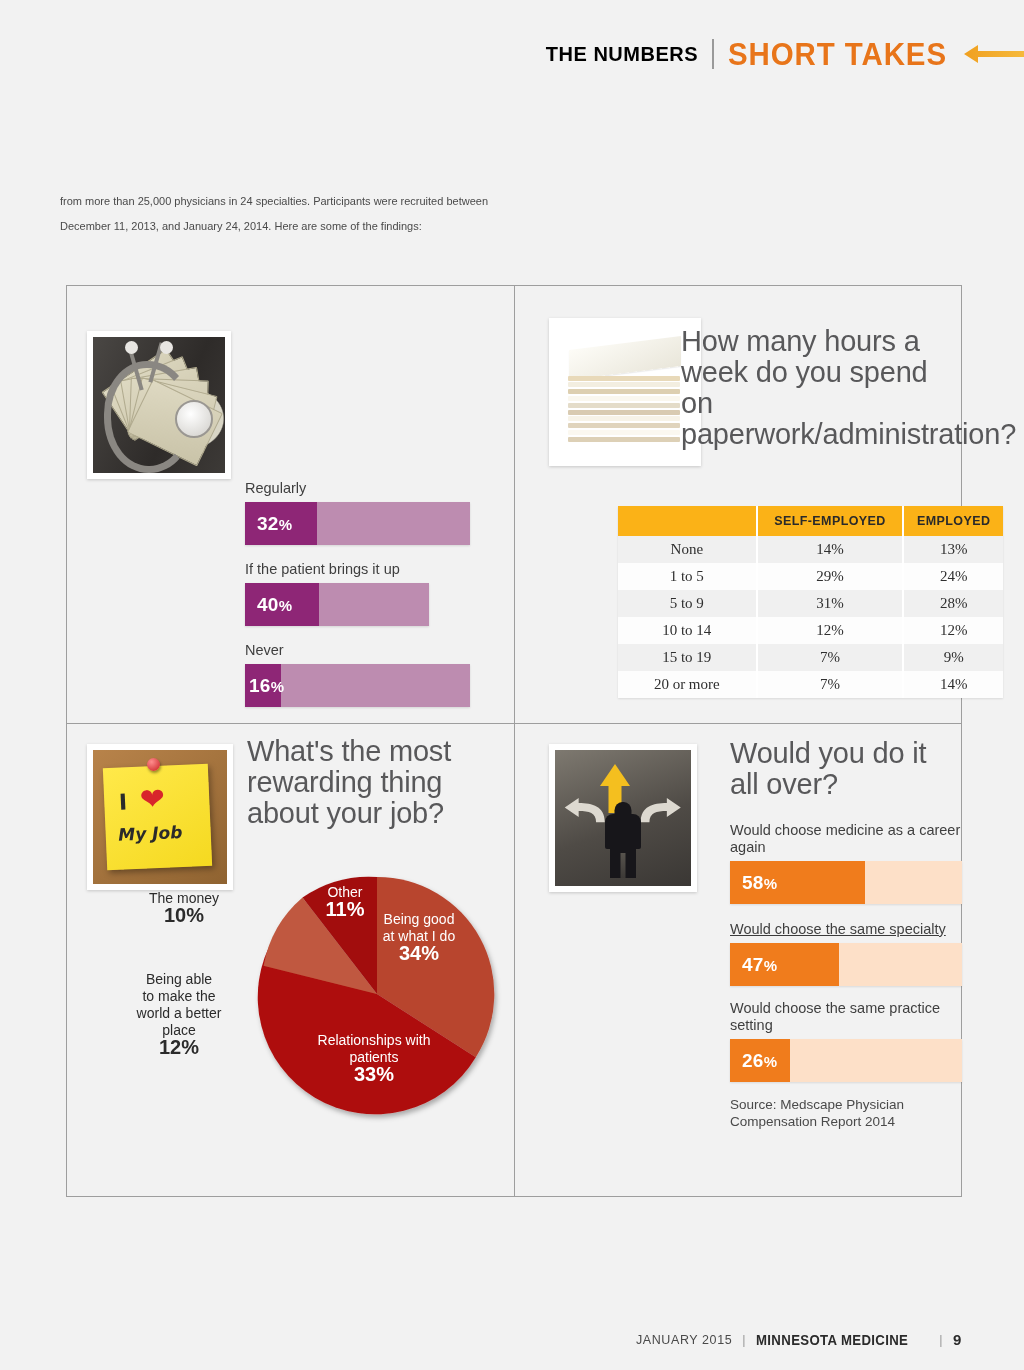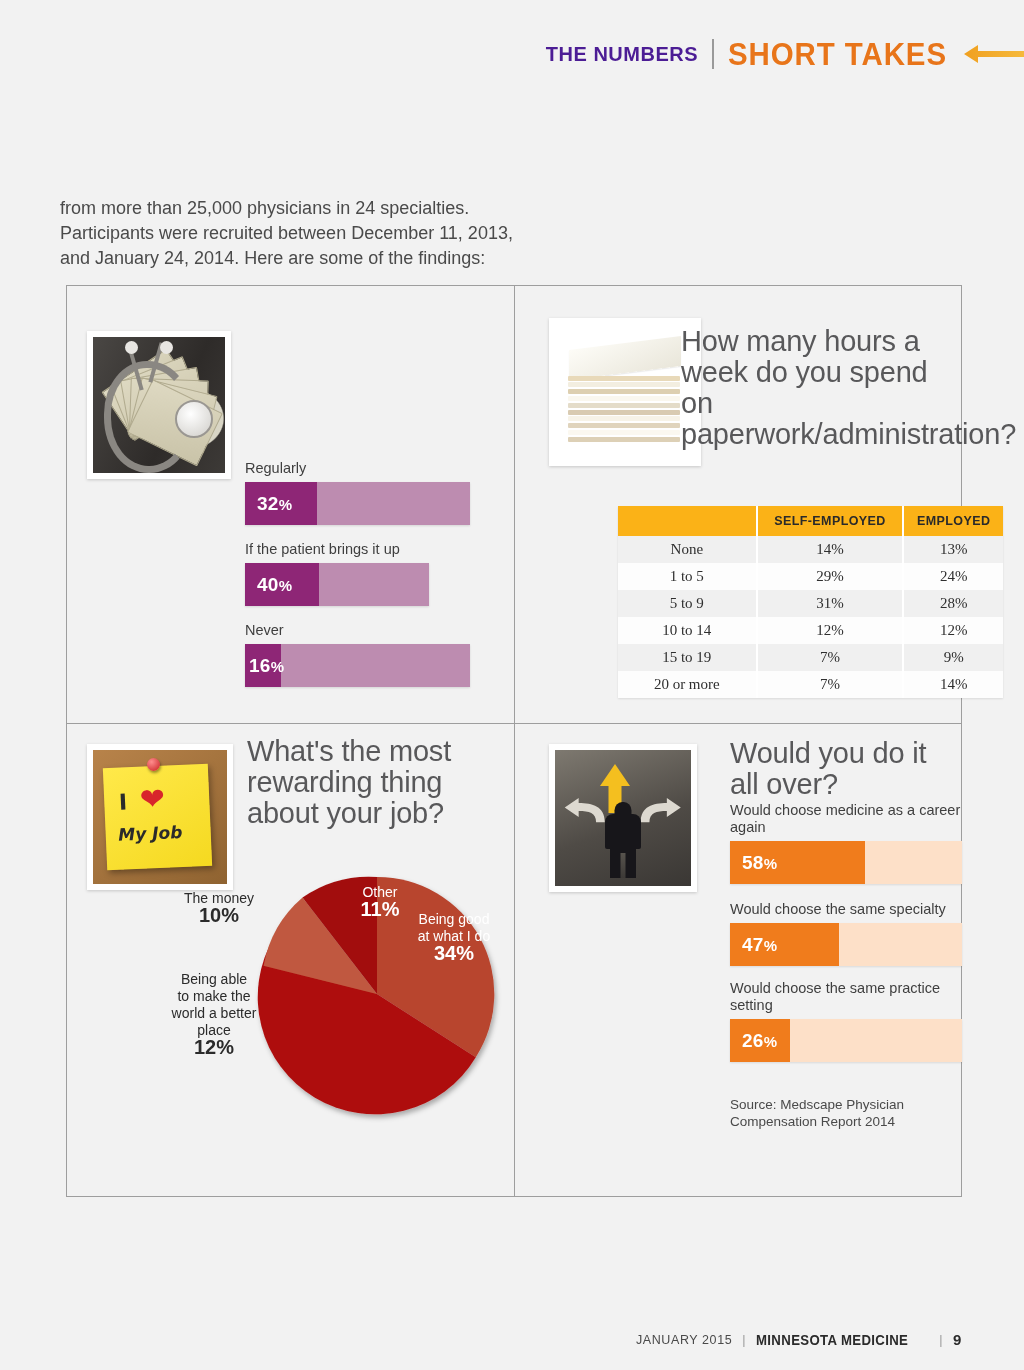--- a/index.html
+++ b/index.html
@@ -13,38 +13,38 @@
   }
 
   
   .header{
     position:absolute; top:36px; right:0; left:0;
     display:flex; justify-content:flex-end; align-items:center;
     height:36px;
   }
   .kicker{
     font-size:20px; letter-spacing:.5px; font-weight:700;
-    color:#4c1d95; text-transform:uppercase;
+    color:#000000; text-transform:uppercase;
     font-family:"Liberation Sans", sans-serif;
   }
   .kicker-rule{
     width:2px; height:30px; background:#9a9a9a; margin:0 14px;
   }
   .short-takes{
     font-size:32px; font-weight:700; letter-spacing:1px;
     color:#e8751a; text-transform:uppercase;
     font-family:"Liberation Sans Narrow","Liberation Sans",sans-serif;
     transform:scaleX(.92); transform-origin:left center;
   }
   .header-arrow{ display:block; margin-left:-2px; }
 
   
   .intro{
     position:absolute; left:60px; top:178px; width:460px;
-    font-size:18px; line-height:25px; color:#4a4a4a;
+    font-size:11px; line-height:25px; color:#4a4a4a;
   }
 
   
   .grid{
     position:absolute; left:66px; top:285px;
     width:896px; height:912px;
     border:1px solid #9e9e9e;
     box-sizing:border-box;
   }
   .vrule{ position:absolute; left:447px; top:0; bottom:0; width:1px; background:#9e9e9e; }
@@ -199,21 +199,21 @@
   }
 
   
   .q-title{
     position:absolute;
     font-size:29px; line-height:31px; font-weight:400;
     color:#58585a; letter-spacing:-.2px;
   }
 
   
-  .bar-block{ position:absolute; }
+  .bar-block{ position:absolute;margin-top:20px; }
   .bar-label{ font-size:14.5px; color:#3f3f3f; margin-bottom:5px; line-height:17px; }
   .bar-track{
     position:relative; height:43px; background:#bd8cb0;
     box-shadow:0 1px 2px rgba(0,0,0,.12);
   }
   .bar-fill{
     position:absolute; left:0; top:0; bottom:0;
     background:#8e2676;
   }
   .bar-val{
@@ -253,21 +253,21 @@
     border-right:2px solid #fff;
   }
   .tbl td:last-child{border-right:none;margin-left:44px;}
   .tbl tbody tr:nth-child(odd){ background:#f0f0f0; }
   .tbl tbody tr:nth-child(even){ background:#fdfdfd; }
   .tbl td:first-child{ width:36%; }
 
   
   .pie-wrap{ position:absolute; left:180px; top:140px; width:260px; height:260px; }
   .pie-label{
-    position:absolute; font-size:14px; line-height:17px; color:#2b2b2b; text-align:center;margin-left:35px;
+    position:absolute; font-size:14px; line-height:17px; color:#2b2b2b; text-align:center;
   }
   .pie-label b{ font-size:20px; }
   .pie-label.white{ color:#fff; }
   .pie-label.white b{ color:#fff; }
 
   
   .source{
     position:absolute; font-size:13.5px; line-height:17px; color:#4a4a4a;
   }
 
@@ -459,20 +459,25 @@
           <path d="M100,100 L42.7,25.8 A90,90 0 0,1 100,10 Z" fill="#a21010"></path>
         </g>
       </svg>
 
       <div class="pie-label white" style="left:122px;top:47px;width:100px;">
         <span>Being good</span><br>
         <span>at what I do</span><br>
         <b>34%</b>
       </div>
 
+      <div class="pie-label white" style="left:52px;top:168px;width:150px;">
+        <span>Relationships with</span><br>
+        <span>patients</span><br>
+        <b>33%</b>
+      </div>
 
       <div class="pie-label white" style="left:62px;top:20px;width:72px;">
         <span>Other</span><br>
         <b>11%</b>
       </div>
 
       <div class="pie-label" style="left:-118px;top:26px;width:110px;">
         <span>The money</span><br>
         <b>10%</b>
       </div>
@@ -511,21 +516,21 @@
     <div class="q-title" style="left:215px;top:14px;width:230px;">Would you do it all over?</div>
 
     <div class="bar-block" style="left:215px;top:78px;width:232px;">
       <div class="bar-label">Would choose medicine as a career again</div>
       <div class="obar-track">
         <div class="obar-fill" style="width:58%"></div>
         <div class="bar-val"><span>58</span><span class="pct">%</span></div>
       </div>
     </div>
 
-    <div class="bar-block" style="left:215px;top:177px;width:232px;">
+    <div class="bar-block" style="left:215px;top:177px;width:232px;text-decoration:underline;">
       <div class="bar-label">Would choose the same specialty</div>
       <div class="obar-track">
         <div class="obar-fill" style="width:47%"></div>
         <div class="bar-val"><span>47</span><span class="pct">%</span></div>
       </div>
     </div>
 
     <div class="bar-block" style="left:215px;top:256px;width:232px;">
       <div class="bar-label">Would choose the same practice setting</div>
       <div class="obar-track">

